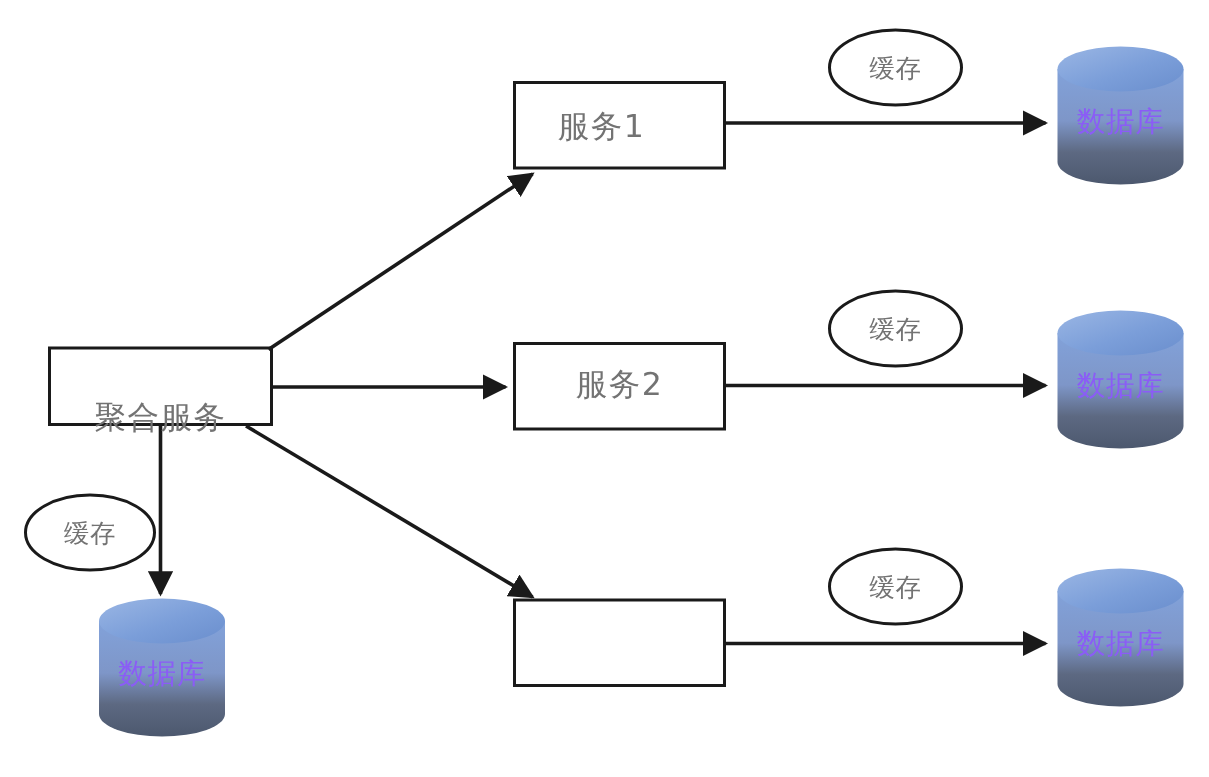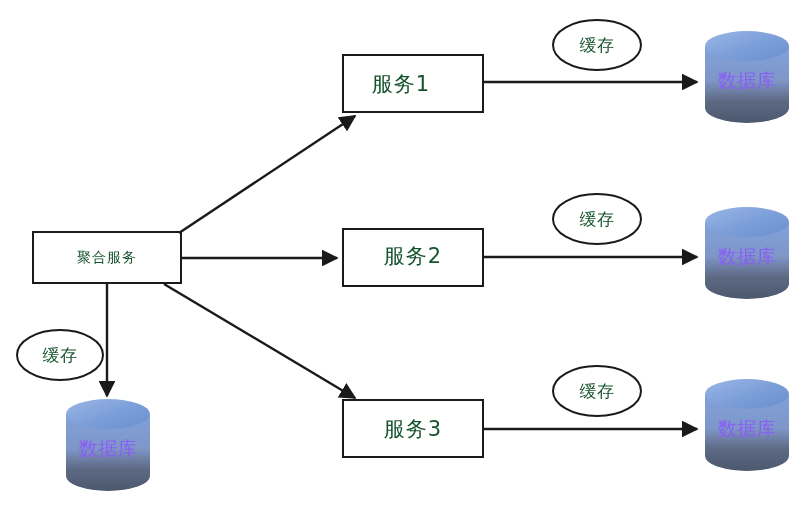--- a/index.html
+++ b/index.html
@@ -22,26 +22,26 @@
     left: 0;
     top: 0;
     width: 806px;
     height: 518px;
   }
   .node-label {
     position: absolute;
     display: flex;
     align-items: center;
     justify-content: center;
-    color: #14532d;
+    color: #737373;
     white-space: nowrap;
     pointer-events: none;
   }
   .svc-label { font-size: 21px; letter-spacing: 1px; }
-  .agg-label { font-size: 14px; letter-spacing: 1px; }
+  .agg-label { font-size: 21px; letter-spacing: 1px; margin-top: 20px; }
   .cache-label { font-size: 17px; letter-spacing: 0.5px; }
   .db-label { font-size: 19px; letter-spacing: 0.5px; color: #8b5cf6; }
 </style>
 </head>
 <body>
 
 <div id="canvas">
 
   <svg class="layer" viewBox="0 0 806 518">
     <defs>
@@ -124,21 +124,20 @@
     <g>
       <path d="M 66 414 L 66 476 A 42 15 0 0 0 150 476 L 150 414 Z" fill="url(#dbBody)"></path>
       <ellipse cx="108" cy="414" rx="42" ry="15" fill="url(#dbTop)"></ellipse>
     </g>
   </svg>
 
   <div class="node-label agg-label" style="left:33px; top:232px; width:148px; height:51px;">聚合服务</div>
 
   <div class="node-label svc-label" style="left:343px; top:55px; width:116px; height:57px;">服务1</div>
   <div class="node-label svc-label" style="left:343px; top:229px; width:140px; height:53px;">服务2</div>
-  <div class="node-label svc-label" style="left:343px; top:400px; width:140px; height:57px;">服务3</div>
 
   <div class="node-label cache-label" style="left:17px; top:330px; width:86px; height:50px;">缓存</div>
   <div class="node-label cache-label" style="left:553px; top:20px; width:88px; height:50px;">缓存</div>
   <div class="node-label cache-label" style="left:553px; top:194px; width:88px; height:50px;">缓存</div>
   <div class="node-label cache-label" style="left:553px; top:366px; width:88px; height:50px;">缓存</div>
 
   <div class="node-label db-label" style="left:705px; top:57px; width:84px; height:48px;">数据库</div>
   <div class="node-label db-label" style="left:705px; top:233px; width:84px; height:48px;">数据库</div>
   <div class="node-label db-label" style="left:705px; top:405px; width:84px; height:48px;">数据库</div>
   <div class="node-label db-label" style="left:66px; top:425px; width:84px; height:48px;">数据库</div>

